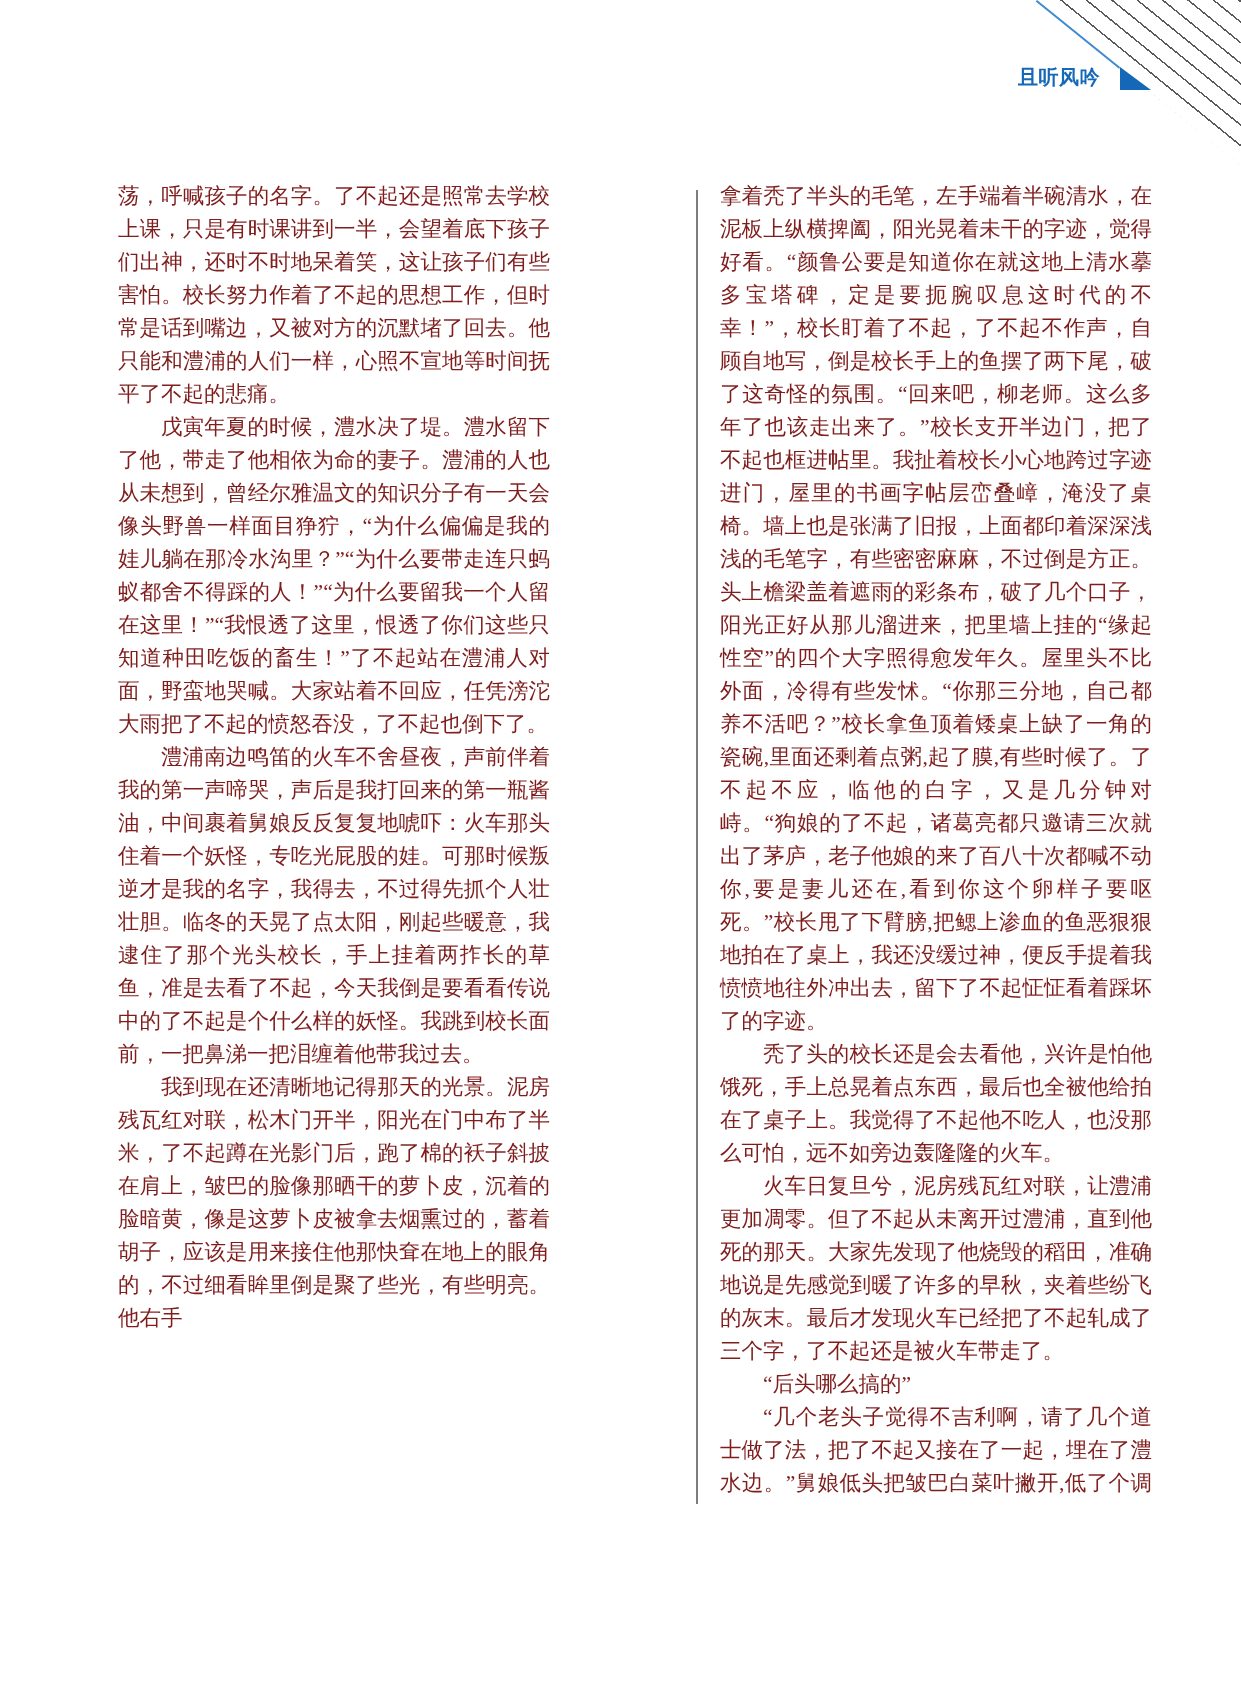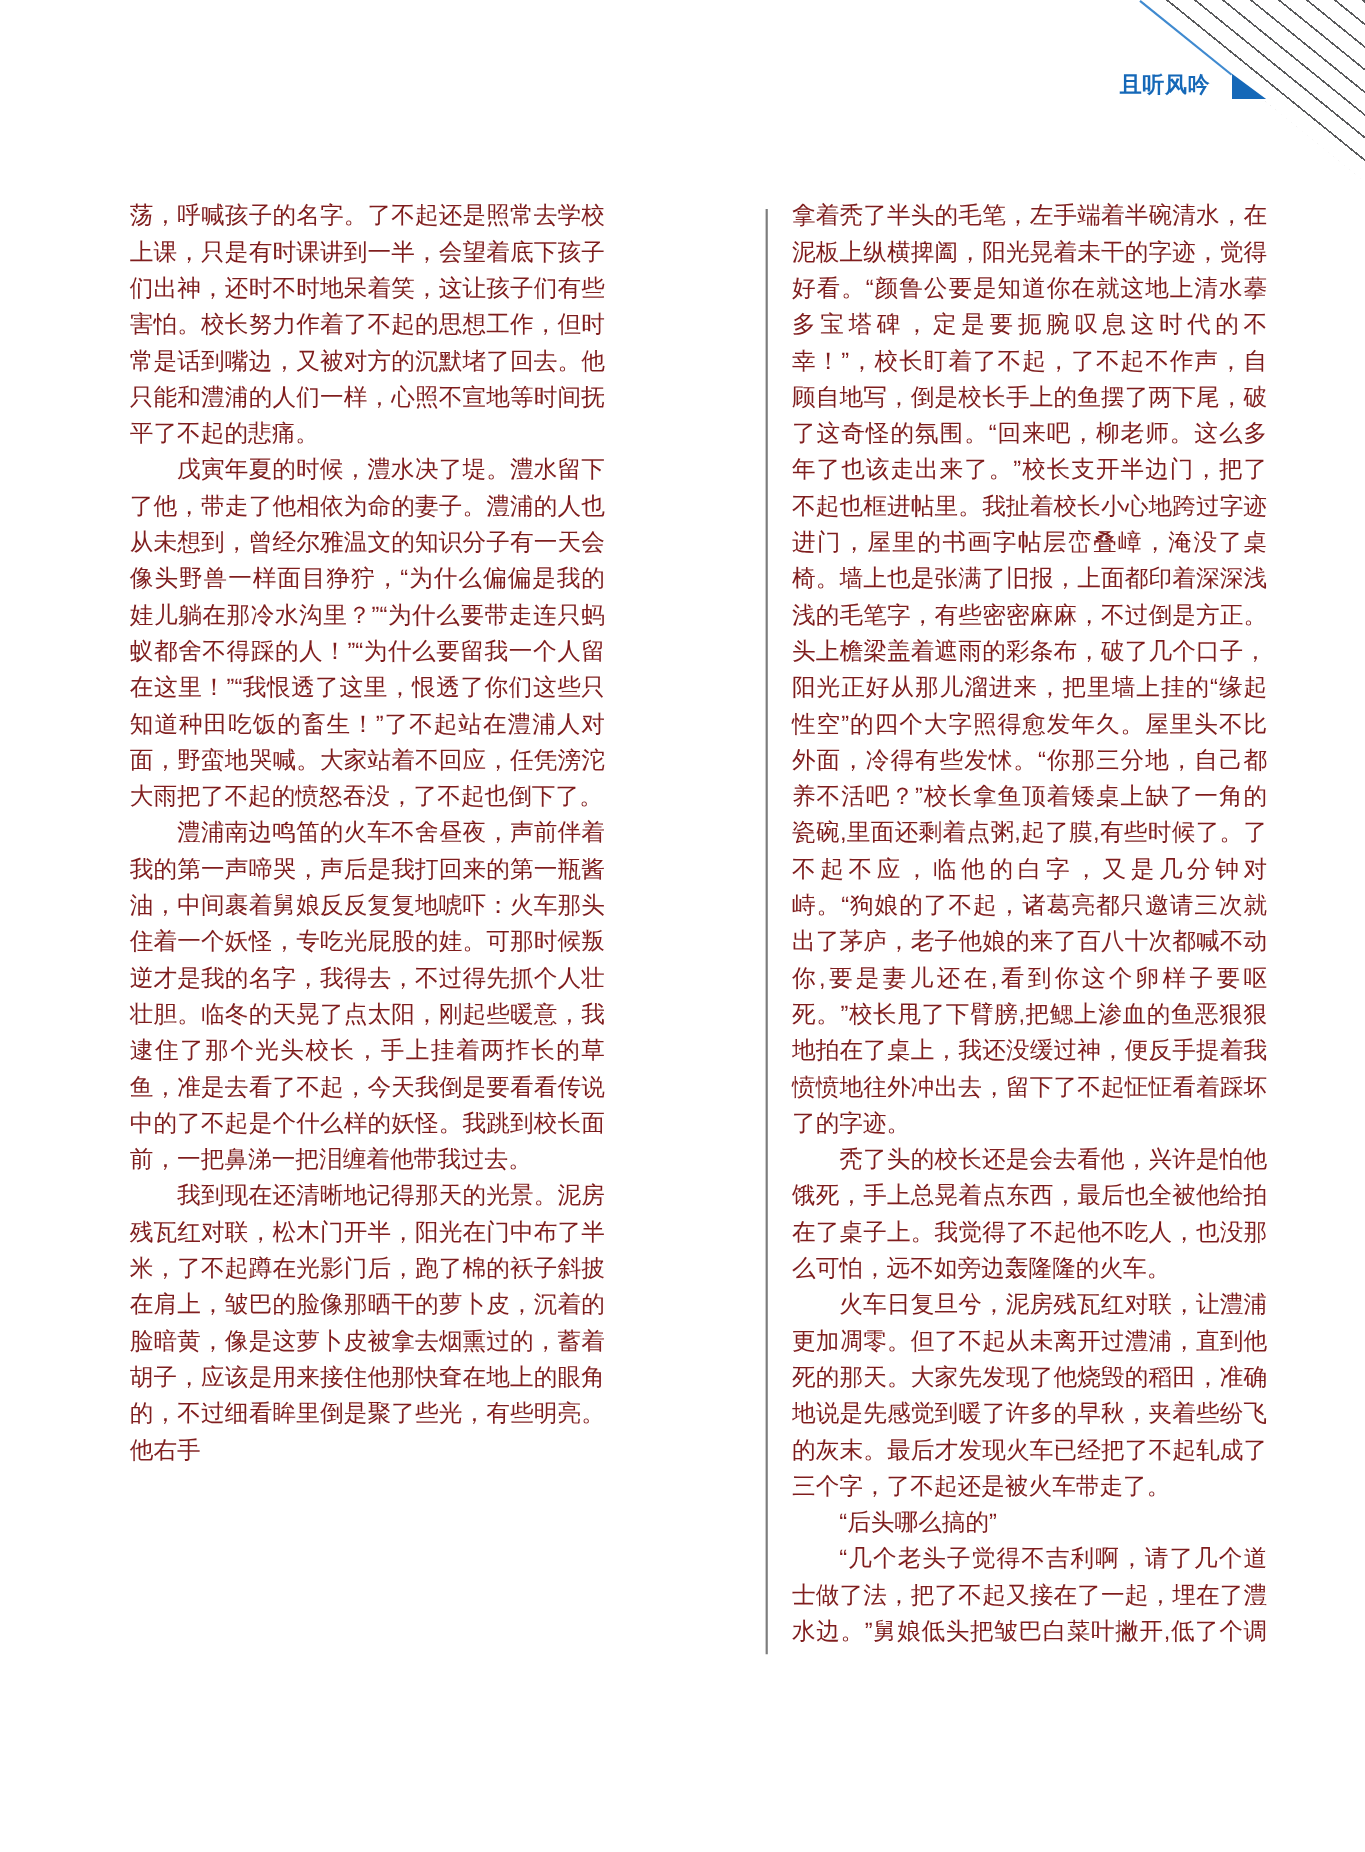--- a/index.html
+++ b/index.html
@@ -1,18 +1,18 @@
 <!DOCTYPE html>
 <html><head>
 <meta charset="utf-8">
 <style>
   html,body{margin:0;padding:0;background:#ffffff;}
   .page{
     position:relative;width:1241px;height:1504px;background:#ffffff;
-    font-family:Liberation Sans, sans-serif;overflow:hidden;
+    font-family:Liberation Serif, serif;overflow:hidden;
   }
   
   .stripes{
     position:absolute;left:1037px;top:0;width:204px;height:165px;
     clip-path:polygon(0 0,100% 0,100% 100%);
     background:repeating-linear-gradient(39deg,transparent 0,transparent 14.5px,#595a5c 14.5px,#595a5c 16px);
   }
   .blue-diag{
     position:absolute;left:1037px;top:0;width:107px;height:2px;background:#3f8ad0;
     transform:rotate(38.9deg);transform-origin:0 0;

